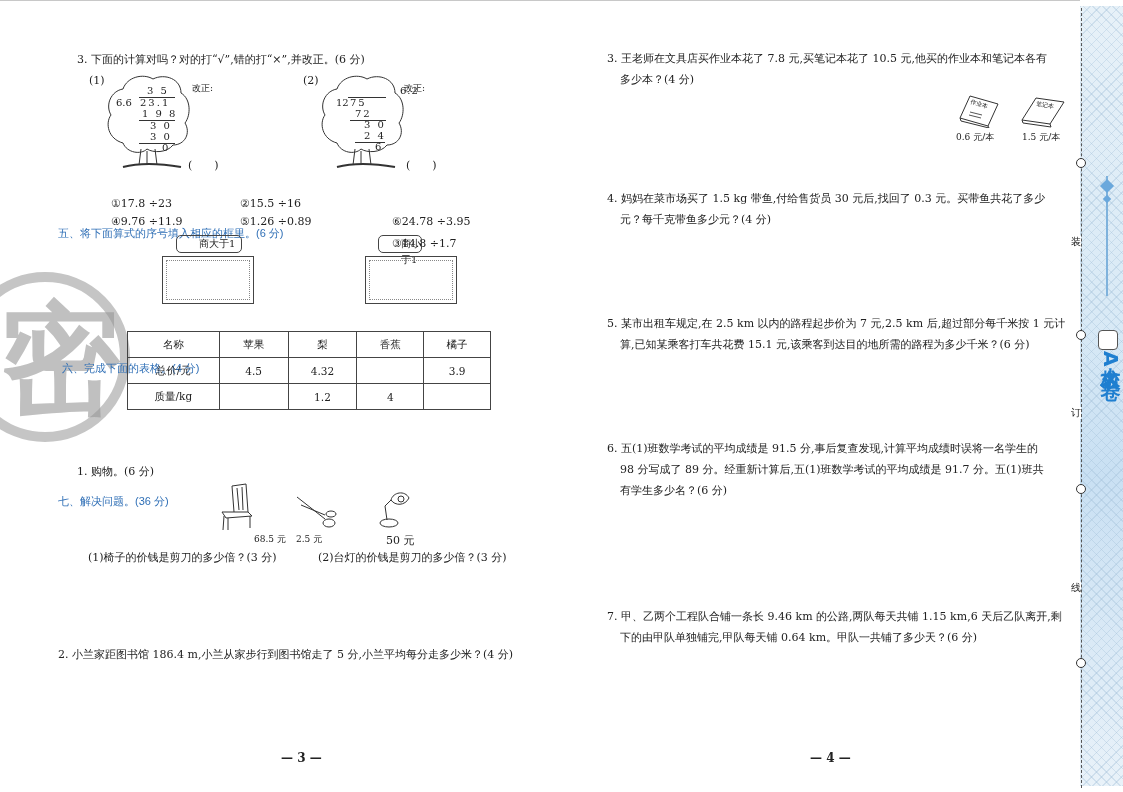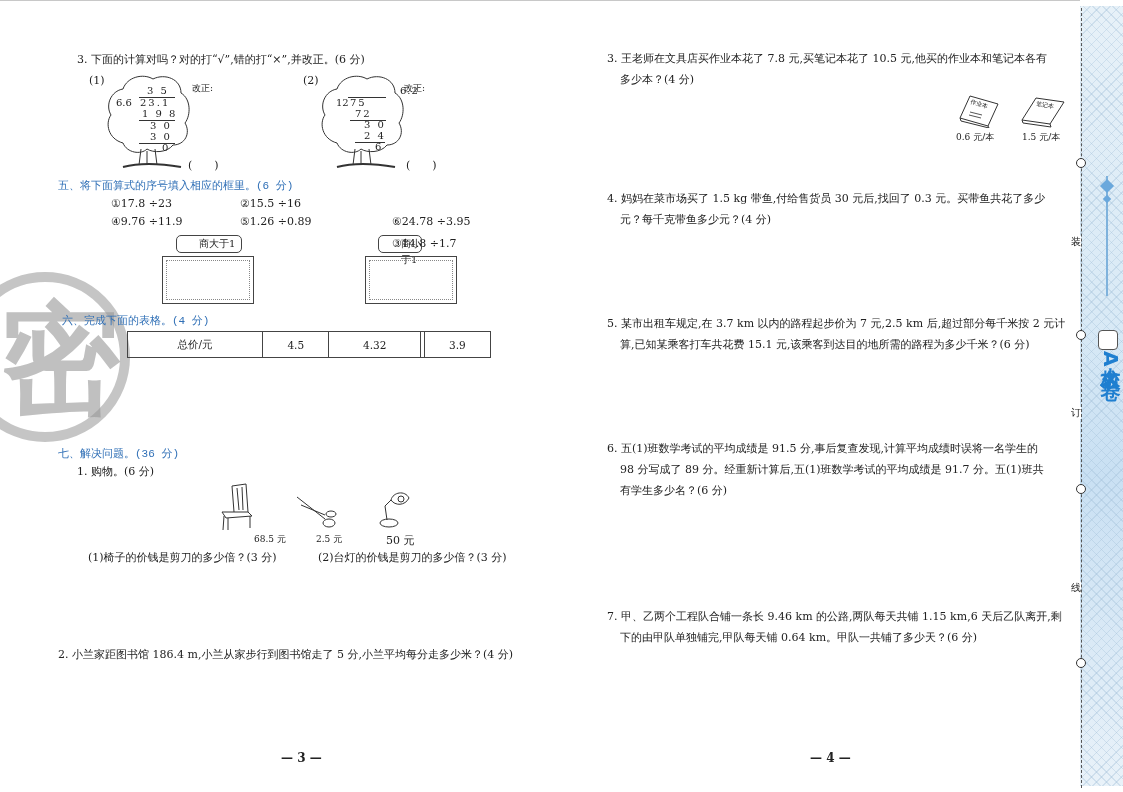--- a/index.html
+++ b/index.html
@@ -1,21 +1,21 @@
 <!DOCTYPE html>
 <html><head>
 <meta charset="utf-8">
 <style>
   * { box-sizing: border-box; margin: 0; padding: 0; }
   html, body { width: 1123px; height: 792px; background: #ffffff; overflow: hidden; }
   body { position: relative; font-family: "DejaVu Serif", "Liberation Serif", serif; color: #222; font-size: 11px; }
   .topline { position: absolute; left: 0; top: 0; width: 1080px; height: 1px; background: #c8c8c8; }
   .abs { position: absolute; white-space: nowrap; }
   .q { font-size: 11px; line-height: 21px; color: #222; }
-  .sec { color: #2f6fb6; font-size: 11px; font-family: Liberation Mono, monospace; }
+  .sec { color: #2f6fb6; font-size: 11px; font-family: Liberation Sans, sans-serif; margin-top: 48px; }
   .pageno { font-weight: bold; font-size: 12px; }
   
   .tree { position: absolute; }
   .div-num { position: absolute; font-size: 10px; letter-spacing: 2px; font-family: "DejaVu Serif", serif; }
   .hline { position: absolute; height: 1px; background: #333; }
   .gaizheng { font-size: 9px; }
   
   .frame { position: absolute; border: 1.5px solid #444; }
   .frame::after { content: ""; position: absolute; left: 3px; top: 3px; right: 3px; bottom: 3px; border: 1px dotted #888; }
   .tag { position: absolute; border: 1px solid #444; border-radius: 5px; font-size: 10px; padding-left: 22px; line-height: 16px; }
@@ -107,27 +107,41 @@
     <span>商小于1</span>
   </div>
   <div class="frame" style="left:365px;top:256px;width:92px;height:48px;"></div>
 
   <div class="stamp"></div>
   <div class="stamp-char">密</div>
 
   <div class="abs sec" style="left:62px;top:313px;">六、完成下面的表格。(4 分)</div>
   <table class="t" style="left:127px;top:331px;width:364px;">
     <tbody>
+        <tr>
+      <td style="width:92px;">名称</td>
+      <td style="width:69px;">苹果</td>
+      <td style="width:69px;">梨</td>
+      <td style="width:67px;">香蕉</td>
+      <td style="width:67px;">橘子</td>
+    </tr>
     <tr>
       <td>总价/元</td>
       <td>4.5</td>
       <td>4.32</td>
       <td></td>
       <td>3.9</td>
     </tr>
+    <tr>
+      <td>质量/kg</td>
+      <td></td>
+      <td>1.2</td>
+      <td>4</td>
+      <td></td>
+    </tr>
   </tbody>
     </table>
 
   <div class="abs sec" style="left:58px;top:446px;">七、解决问题。(36 分)</div>
   <div class="abs q" style="left:77px;top:461px;">1. 购物。(6 分)</div>
 
   <div class="abs" style="left:218px;top:482px;">
     <svg width="38" height="50" viewBox="0 0 38 50">
       <path d="M14,4 L28,2 L30,30 M14,4 L16,30" stroke="#333" fill="none"></path>
       <path d="M19,6 L21,28 M24,5 L25,28" stroke="#333" fill="none"></path>
@@ -137,21 +151,21 @@
   </div>
   <div class="abs" style="left:229px;top:533px;font-size:9px;margin-left:25px;">68.5 元</div>
 
   <div class="abs" style="left:295px;top:495px;">
     <svg width="44" height="36" viewBox="0 0 44 36">
       <path d="M2,2 L30,24 M6,10 L30,20" stroke="#333" fill="none"></path>
       <ellipse cx="34" cy="28" rx="6" ry="4" stroke="#333" fill="none"></ellipse>
       <ellipse cx="36" cy="19" rx="5" ry="3" stroke="#333" fill="none"></ellipse>
     </svg>
   </div>
-  <div class="abs" style="left:316px;top:533px;font-size:9px;text-align:center;">2.5 元</div>
+  <div class="abs" style="left:296px;top:533px;font-size:9px;text-align:center;">2.5 元</div>
 
   <div class="abs" style="left:377px;top:490px;">
     <svg width="34" height="40" viewBox="0 0 34 40">
       <path d="M14,10 C16,2 28,0 32,8 C28,16 18,16 14,10 Z" stroke="#333" fill="none"></path>
       <circle cx="24" cy="9" r="3" stroke="#333" fill="none"></circle>
       <path d="M14,10 L8,16 L10,30" stroke="#333" fill="none"></path>
       <ellipse cx="12" cy="33" rx="9" ry="4" stroke="#333" fill="none"></ellipse>
     </svg>
   </div>
   <div class="abs" style="left:386px;top:533px;font-size:11px;">50 元</div>
@@ -183,21 +197,21 @@
       <path d="M16,2 L44,6 L30,28 L2,24 Z" stroke="#333" fill="#fff"></path>
       <path d="M2,24 L3,27 L31,31 L30,28" stroke="#333" fill="none"></path>
     </svg>
   </div>
   <div class="abs" style="left:1036px;top:101px;font-size:6px;transform:rotate(10deg);">笔记本</div>
   <div class="abs" style="left:1022px;top:131px;font-size:9px;">1.5 元/本</div>
 
   <div class="abs q" style="left:607px;top:188px;">4. 妈妈在菜市场买了 1.5 kg 带鱼,付给售货员 30 元后,找回了 0.3 元。买带鱼共花了多少</div>
   <div class="abs q" style="left:620px;top:209px;">元？每千克带鱼多少元？(4 分)</div>
 
-  <div class="abs q" style="left:607px;top:313px;">5. 某市出租车规定,在 3.7 km 以内的路程起步价为 7 元,2.5 km 后,超过部分每千米按 2 元计</div>
+  <div class="abs q" style="left:607px;top:313px;">5. 某市出租车规定,在 2.5 km 以内的路程起步价为 7 元,2.5 km 后,超过部分每千米按 1 元计</div>
   <div class="abs q" style="left:620px;top:334px;">算,已知某乘客打车共花费 15.1 元,该乘客到达目的地所需的路程为多少千米？(6 分)</div>
 
   <div class="abs q" style="left:607px;top:438px;">6. 五(1)班数学考试的平均成绩是 91.5 分,事后复查发现,计算平均成绩时误将一名学生的</div>
   <div class="abs q" style="left:620px;top:459px;">98 分写成了 89 分。经重新计算后,五(1)班数学考试的平均成绩是 91.7 分。五(1)班共</div>
   <div class="abs q" style="left:620px;top:480px;">有学生多少名？(6 分)</div>
 
   <div class="abs q" style="left:607px;top:606px;">7. 甲、乙两个工程队合铺一条长 9.46 km 的公路,两队每天共铺 1.15 km,6 天后乙队离开,剩</div>
   <div class="abs q" style="left:620px;top:627px;">下的由甲队单独铺完,甲队每天铺 0.64 km。甲队一共铺了多少天？(6 分)</div>
 
   <div class="abs pageno" style="left:810px;top:751px;">— 4 —</div>

